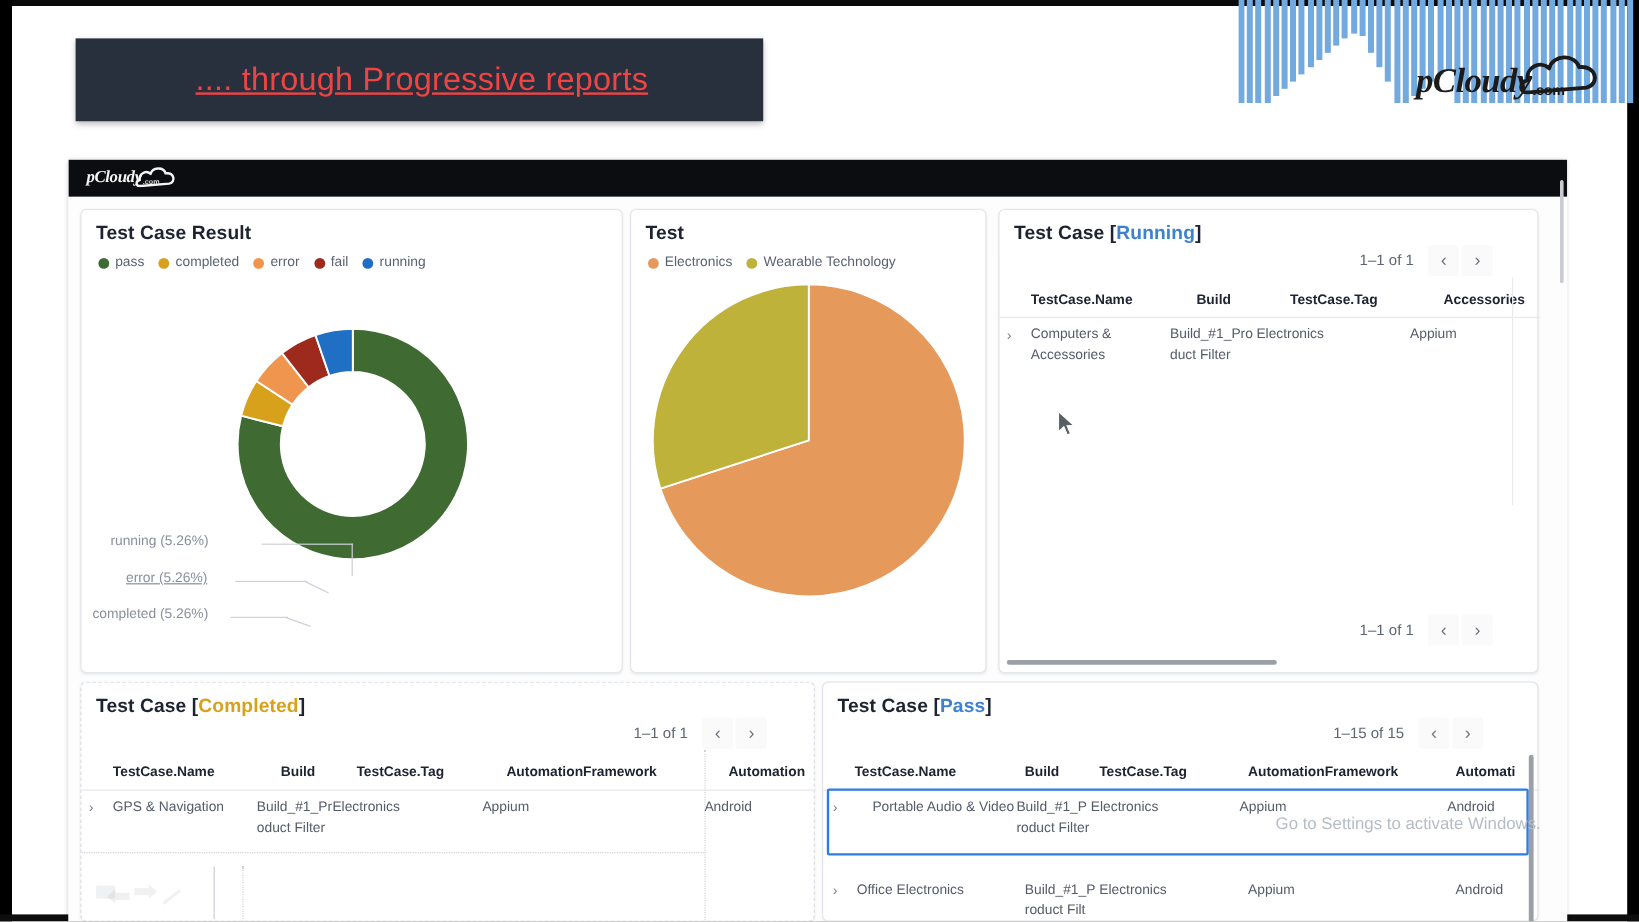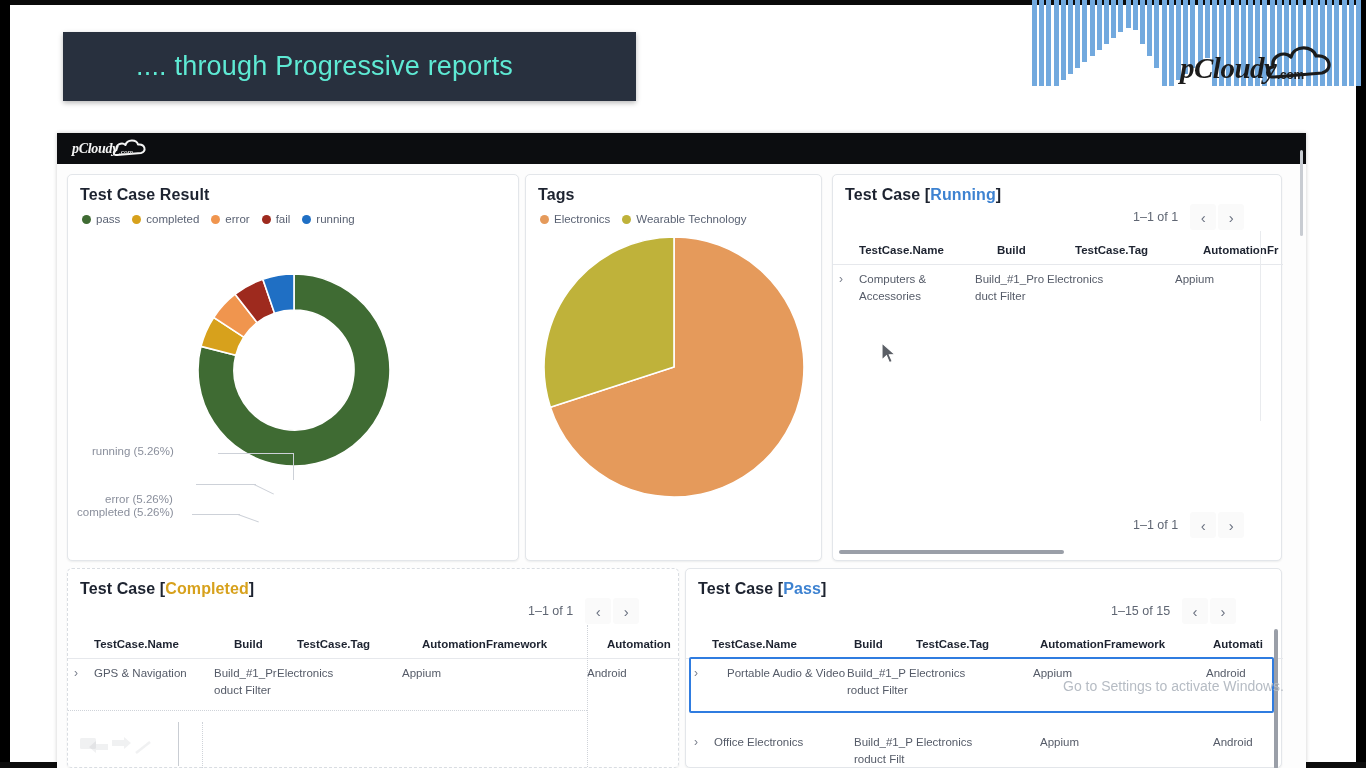--- a/index.html
+++ b/index.html
@@ -16,22 +16,22 @@
   .frame-top   { position:absolute; left:0; top:0; width:1366px; height:5px; background:#0a0a0a; }
   .frame-bottom{ position:absolute; left:0; bottom:0; width:1366px; height:6px; background:#0d0d0d; }
 
   
   .slide-title-box {
     position:absolute; left:63px; top:32px; width:573px; height:69px;
     background:#28303e; display:flex; align-items:center;
     box-shadow: 0 2px 5px rgba(0,0,0,.28);
   }
   .slide-title-text {
-    color:#5eead4; font-size:27px; font-weight:400; padding-left:73px;
-    letter-spacing:.2px; white-space:nowrap;
+    color:#ef4444; font-size:27px; font-weight:400; padding-left:100px;
+    letter-spacing:.2px; white-space:nowrap;text-decoration:underline;
   }
 
   
   .barcode { position:absolute; left:1032px; top:0px; width:334px; height:86px; overflow:hidden; }
   .barcode i { position:absolute; top:0; width:5px; background:#72a9de; display:block; }
 
   
   .brand-logo { position:absolute; left:1180px; top:42px; width:150px; height:46px; }
   .brand-text {
     position:absolute; left:0; top:10px;
@@ -267,35 +267,35 @@
             <path d="M 132.95318305511194 116.37184187405865 A 96 96 0 0 1 145.65807621348034 87.45311348632474 L 175.78629763342522 107.15819592895296 A 60 60 0 0 0 167.84573940944495 125.23240117128665 Z" fill="#d7a11c" stroke="#ffffff" stroke-width="1.6"></path>
             <path d="M 145.65807621348034 87.45311348632474 A 96 96 0 0 1 167.06063785588765 64.22301411348445 L 189.1628986599298 92.63938382092779 A 60 60 0 0 0 175.78629763342522 107.15819592895296 Z" fill="#f0954e" stroke="#ffffff" stroke-width="1.6"></path>
             <path d="M 167.06063785588765 64.22301411348445 A 96 96 0 0 1 194.84386613446307 49.19639146733901 L 206.52741633403943 83.24774466708689 A 60 60 0 0 0 189.1628986599298 92.63938382092779 Z" fill="#9e2a1e" stroke="#ffffff" stroke-width="1.6"></path>
             <path d="M 194.84386613446307 49.19639146733901 A 96 96 0 0 1 225.9999999999998 44 L 225.9999999999999 80 A 60 60 0 0 0 206.52741633403943 83.24774466708689 Z" fill="#1f6fc4" stroke="#ffffff" stroke-width="1.6"></path>
           </svg>
 
         <div class="donut-label" style="left:24px; top:270px;">running (5.26%)</div>
         <div class="leader" style="left:150px; top:278px; width:76px; height:1px;"></div>
         <div class="leader" style="left:225px; top:278px; width:1px; height:27px;"></div>
 
-        <div class="donut-label" style="left:37px; top:318px;">error (5.26%)</div>
+        <div class="donut-label" style="left:37px; top:301px;text-decoration:underline;">error (5.26%)</div>
         <div class="leader" style="left:128px; top:309px; width:60px; height:1px;"></div>
         <div class="leader" style="left:186px; top:309px; width:22px; height:1px; transform:rotate(26deg); transform-origin:left center;"></div>
 
         <div class="donut-label" style="left:9px; top:331px;">completed (5.26%)</div>
         <div class="leader" style="left:124px; top:339px; width:48px; height:1px;"></div>
         <div class="leader" style="left:170px; top:339px; width:22px; height:1px; transform:rotate(20deg); transform-origin:left center;"></div>
 
         <div class="donut-label" style="left:333px; top:461px;">pass (78.95%)</div>
         <div class="leader" style="left:262px; top:461px; width:68px; height:1px;"></div>
         <div class="leader" style="left:239px; top:452px; width:26px; height:1px; transform:rotate(20deg); transform-origin:left center;"></div>
       </div>
 
       <div class="panel" style="left:468px; top:10px; width:297px; height:387px;">
-        <div class="panel-title">Tags</div>
+        <div class="panel-title">Test</div>
 
         <div class="legend" style="left:14px; top:38px;">
           <div class="legend-item">
             <span class="legend-dot" style="background:#e59a5b"></span>
             <span class="legend-label">Electronics</span>
           </div>
           <div class="legend-item">
             <span class="legend-dot" style="background:#bfb23a"></span>
             <span class="legend-label">Wearable Technology</span>
           </div>
@@ -316,21 +316,21 @@
           <span class="pager-text">1–1 of 1</span>
           <span class="pager-btn">‹</span>
           <span class="pager-btn">›</span>
         </div>
 
         <div class="thead" style="left:0px; top:60px; width:450px;">
           <span class="th" style="width:26px;"></span>
           <span class="th" style="width:138px;">TestCase.Name</span>
           <span class="th" style="width:78px;">Build</span>
           <span class="th" style="width:128px;">TestCase.Tag</span>
-          <span class="th" style="width:80px;">AutomationFr</span>
+          <span class="th" style="width:80px;">Accessories</span>
         </div>
 
         <div class="trow" style="left:0px; top:96px; width:450px;">
           <span class="chev" style="margin-left:6px;">›</span>
           <span class="td" style="width:116px; margin-left:4px;">Computers &amp; Accessories</span>
           <span class="td" style="width:72px;">Build_#1_Product Filter</span>
           <span class="td" style="width:128px;">Electronics</span>
           <span class="td" style="width:80px;">Appium</span>
         </div>
 

